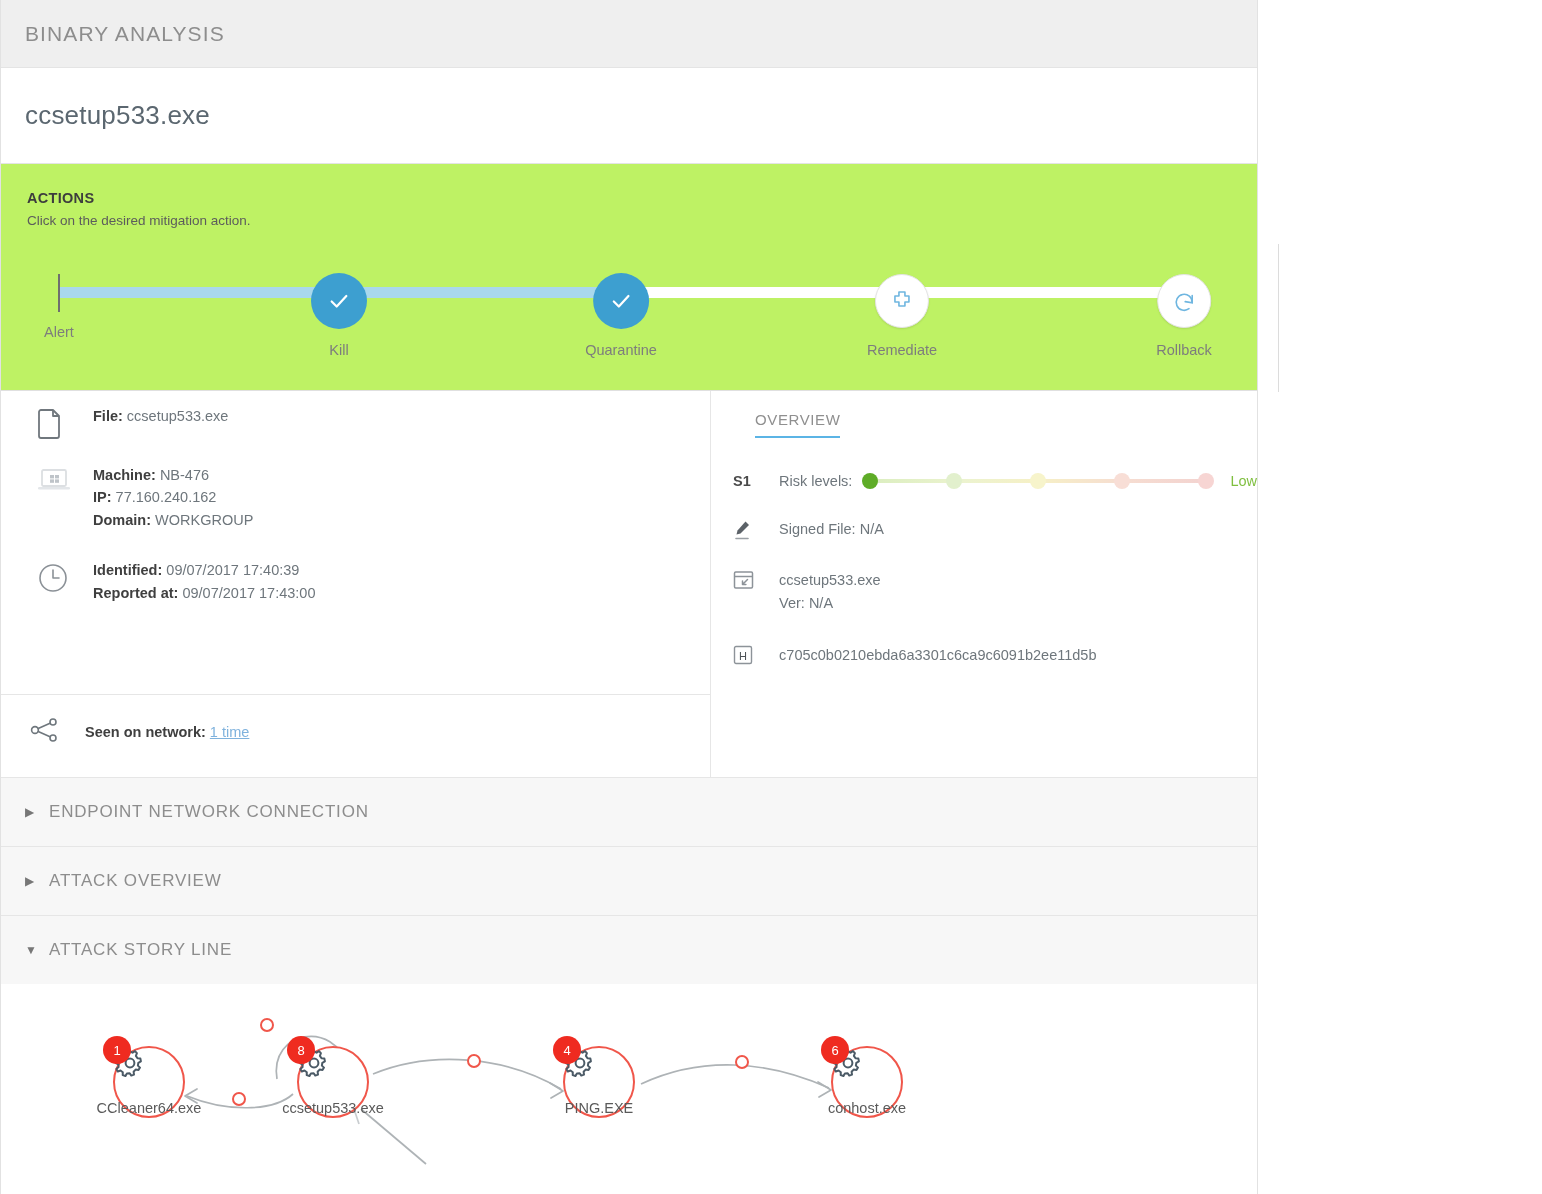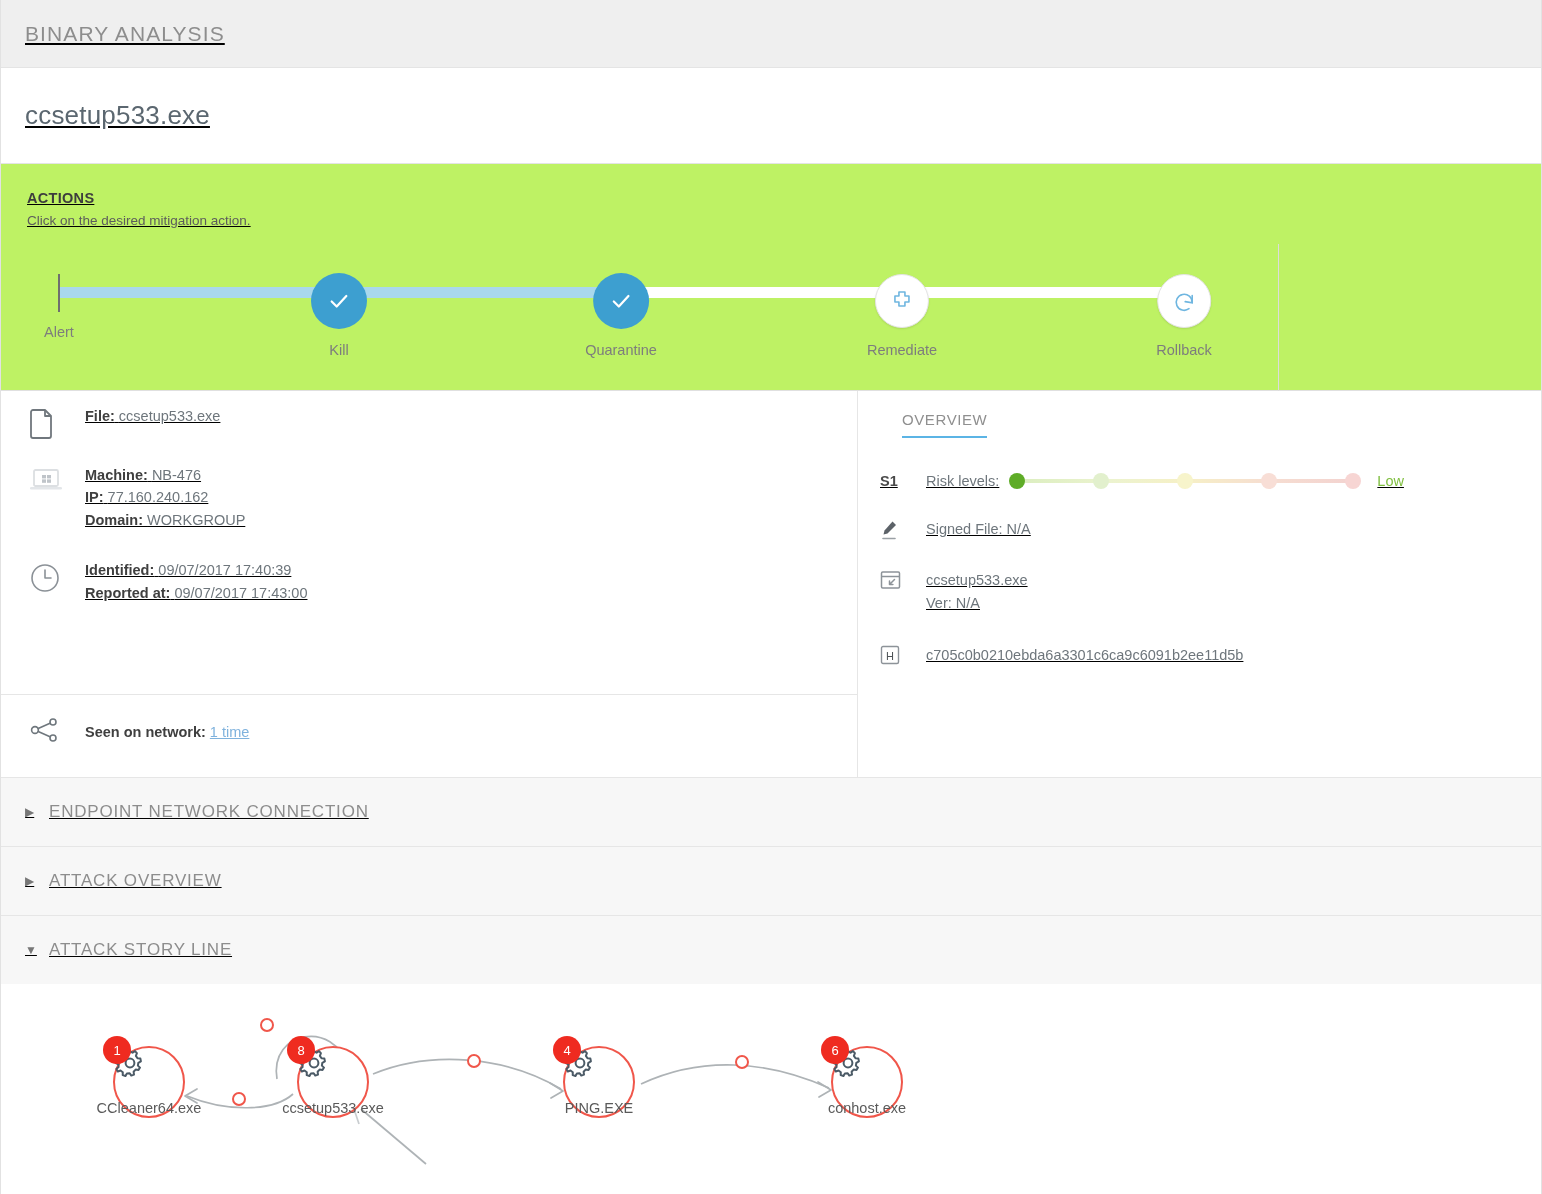--- a/index.html
+++ b/index.html
@@ -4,27 +4,26 @@
 <style>
   * { box-sizing: border-box; margin: 0; padding: 0; }
   html, body {
     width: 1542px;
     height: 1194px;
     background: #ffffff;
     font-family: "Liberation Sans", sans-serif;
     overflow: hidden;
   }
   .page {
-    width: 1542px;
+    width: 1258px;
     height: 1194px;
     position: relative;
     background: #fff;
     border-left: 1px solid #e2e2e2;
     border-right: 1px solid #e2e2e2;
-    text-decoration: underline;
   }
 
   
   .topbar {
     height: 68px;
     background: #efefef;
     display: flex;
     align-items: center;
     padding-left: 24px;
     border-bottom: 1px solid #e4e4e4;
@@ -176,21 +175,21 @@
     display: flex;
     background: #fff;
   }
   .left-col {
     width: 857px;
     position: relative;
     border-right: 1px solid #e6e6e6;
   }
   .right-col { flex: 1; padding: 20px 0 0 22px; }
 
-  .info-block { display: flex; padding: 0 0 0 28px; }
+  .info-block { display: flex; padding: 0 0 0 28px; margin-left: 8px; }
   .info-icon {
     width: 56px;
     flex: none;
     padding-top: 3px;
     display: flex;
     justify-content: flex-start;
   }
   .info-text { font-size: 14.5px; color: #6e767c; line-height: 1.55; }
   .info-text b { color: #3f3f3f; font-weight: bold; }
   .b1 { padding-top: 14px; }

